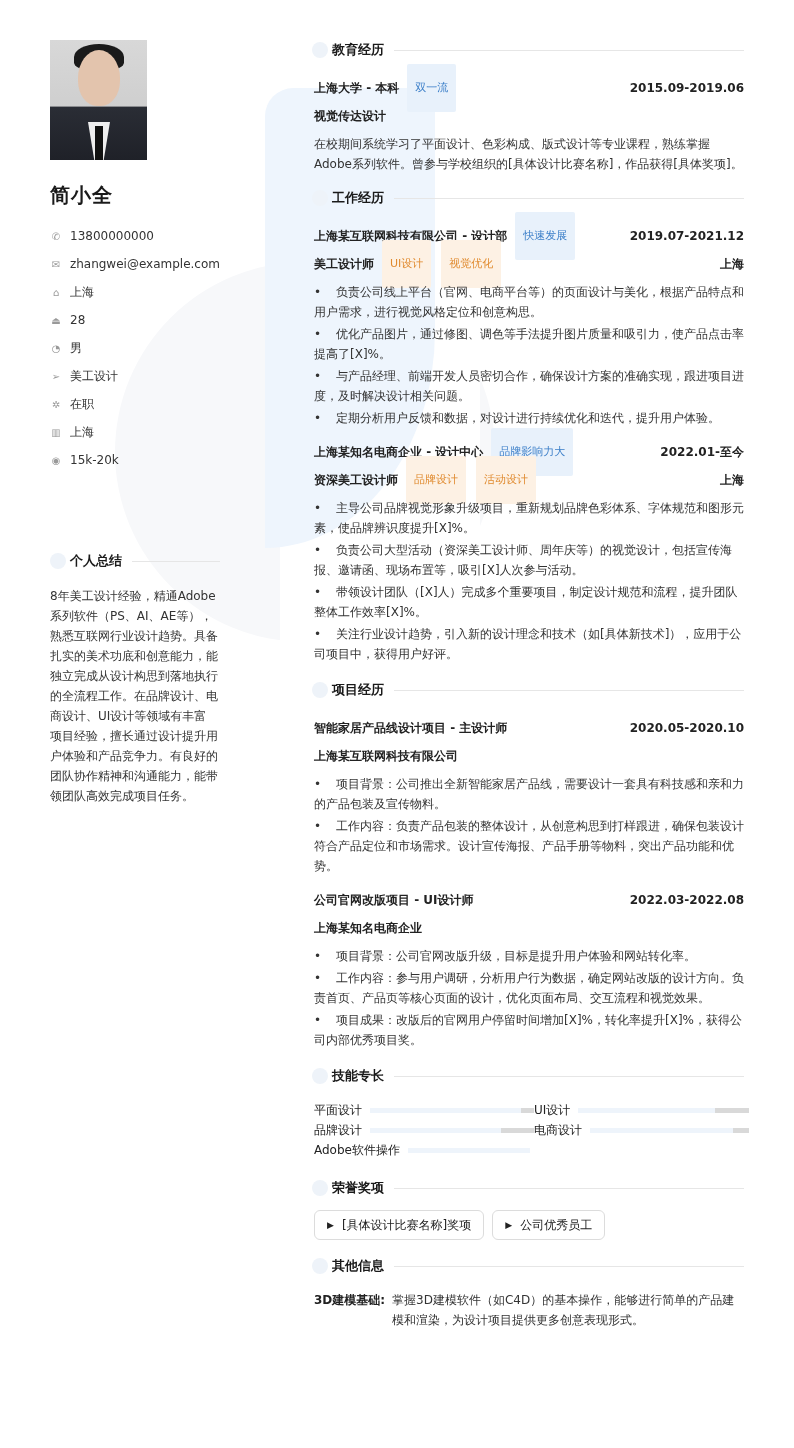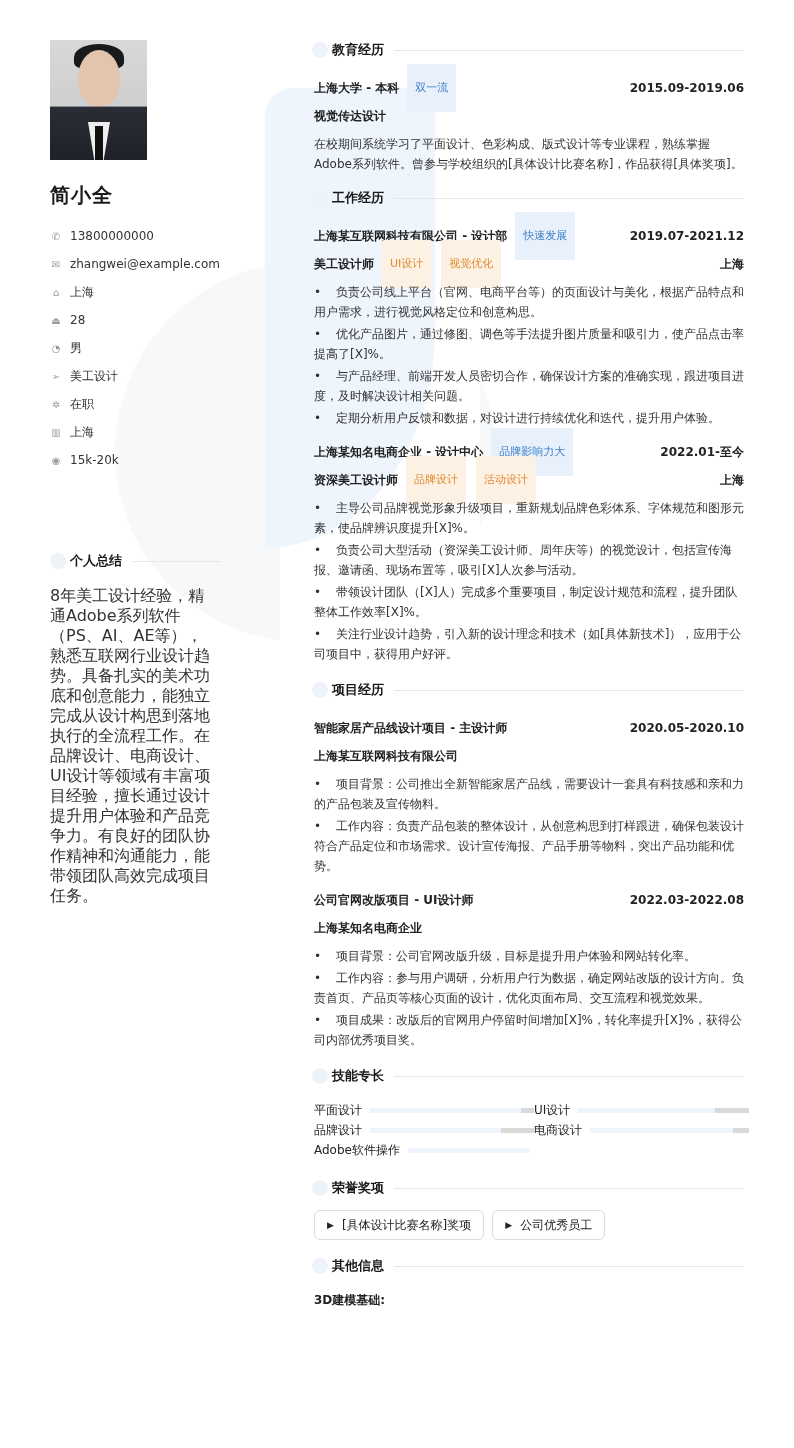--- a/index.html
+++ b/index.html
@@ -35,21 +35,21 @@
     .avatar .shirt { position: absolute; left: 38px; top: 82px; width: 22px; height: 40px; background: #eeeeee; clip-path: polygon(0 0,100% 0,70% 100%,30% 100%); }
     .avatar .tie { position: absolute; left: 45px; top: 86px; width: 8px; height: 34px; background: #111; }
     .name { font-size: 20px; font-weight: bold; margin-top: 22px; color: #1a1a1a; letter-spacing: 1px; }
     .info-list { margin-top: 13px; }
     .info-item { display: flex; align-items: center; height: 28px; font-size: 12px; color: #333; }
     .info-item .ic { width: 12px; height: 12px; margin-right: 8px; color: #999; font-size: 10px; display: inline-flex; align-items: center; justify-content: center; }
     .summary-head { margin-top: 78px; display: flex; align-items: center; }
     .sec-dot { width: 16px; height: 16px; border-radius: 50%; background: #eef3f9; margin-right: 4px; flex: none; }
     .sec-title { font-size: 13px; font-weight: bold; color: #1a1a1a; margin-right: 10px; white-space: nowrap; }
     .sec-line { flex: 1; height: 1px; background: #e6e6e6; }
-    .summary-text { margin-top: 16px; font-size: 16px; line-height: 20px; color: #333; width: 168px; }
+    .summary-text { margin-top: 16px; font-size: 12px; line-height: 20px; color: #333; width: 168px; }
 
     
     .right { position: absolute; left: 314px; top: 40px; width: 430px; }
     .sec-head { display: flex; align-items: center; margin-left: -2px; height: 20px; }
     .sec-head .sec-title { font-size: 13px; }
     .row { display: flex; align-items: center; justify-content: space-between; height: 28px; }
     .row-left { display: flex; align-items: center; }
     .bold { font-weight: bold; font-size: 12px; color: #222; }
     .tag { font-size: 11px; padding: 16px 8px; margin-left: 8px; line-height: 16px; border-radius: 2px; }
     .tag-blue { background: #e8f1fb; color: #3a7ec8; }
@@ -318,16 +318,17 @@
     <div style="height:16px"></div>
 
     <div class="sec-head">
       <span class="sec-dot"></span>
       <span class="sec-title">其他信息</span>
       <span class="sec-line"></span>
     </div>
     <div id="other-list">
         <div class="other">
           <span class="other-label">3D建模基础:</span>
+          <span class="other-val">掌握3D建模软件（如C4D）的基本操作，能够进行简单的产品建模和渲染，为设计项目提供更多创意表现形式。</span>
         </div>
       </div>
   </div>
 </div>
 
 </body></html>

